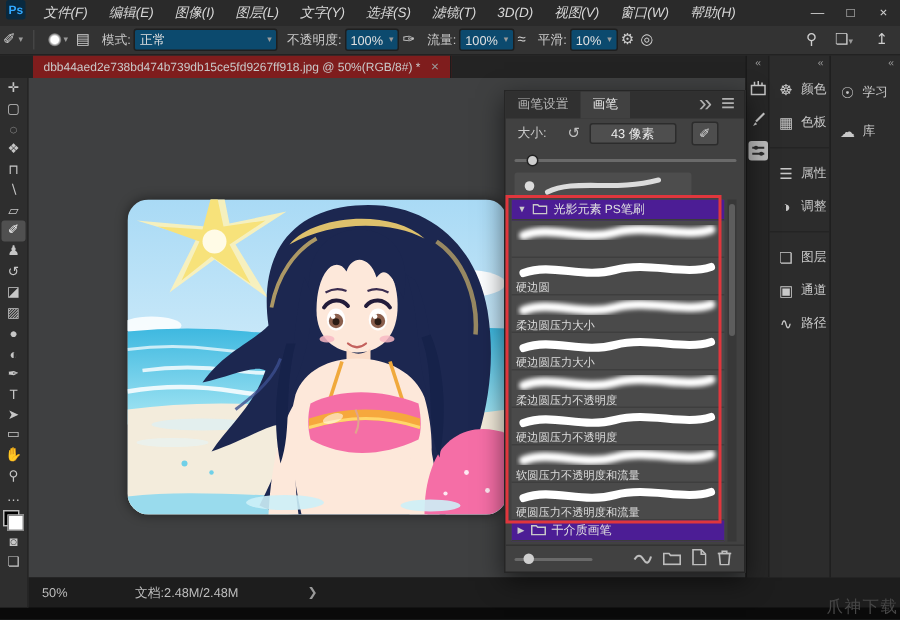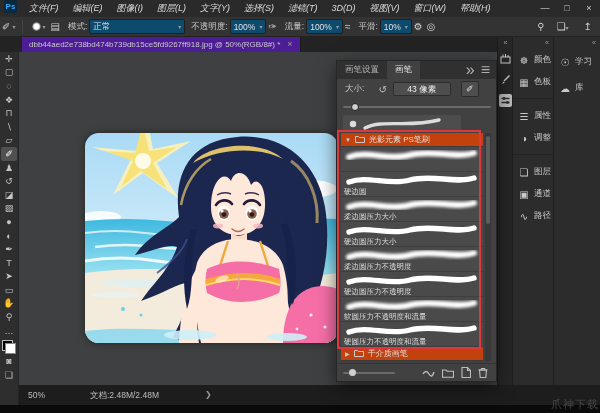--- a/index.html
+++ b/index.html
@@ -23,21 +23,21 @@
   .ob-caret{font-size:6px;color:#9a9a9a;margin-right:3px;}
   .ob-label{margin:0 2px 0 6px;white-space:nowrap;}
   .ob-field{background:#0c4a6e;border:1px solid #1f1f1f;border-radius:2px;height:13px;
             display:flex;align-items:center;padding:0 3px;color:#e0e0e0;white-space:nowrap;}
   .ob-field .ob-caret{margin-left:4px;margin-right:0;}
   .ob-dab{width:9px;height:9px;border-radius:50%;background:radial-gradient(circle,#fff 0%,#fff 40%,rgba(255,255,255,0) 75%);margin:0 1px 0 5px;}
   .ob-sep{width:1px;height:13px;background:#454545;margin:0 4px;}
   #ob-right{margin-left:auto;display:flex;align-items:center;margin-right:6px;gap:8px;}
   
   #tab-bar{position:absolute;left:0;top:36px;width:497px;height:16px;background:#232323;z-index:5;}
-  #doc-tab{position:absolute;left:22px;top:0;height:16px;background:#4c1d95;display:flex;
+  #doc-tab{position:absolute;left:22px;top:0;height:16px;background:#7f1d1d;display:flex;
            align-items:center;padding:0 7px;font-size:8px;color:#c9c9c9;border-right:1px solid #1c1c1c;justify-content:space-between;}
   #doc-tab .close{margin-left:7px;color:#9a9a9a;font-size:9px;}
   
   #toolbar{position:absolute;left:0;top:52px;width:18px;height:353px;background:#2e2e2e;z-index:15;
            display:flex;flex-direction:column;align-items:center;border-right:1px solid #252525;}
   .tool{width:16px;height:13.6px;display:flex;align-items:center;justify-content:center;
         font-size:9px;color:#c6c6c6;border-radius:2px;}
   .tool.selected{background:#505050;color:#ffffff;}
   #tb-swatches{position:relative;width:14px;height:14px;margin-top:3px;}
   #fg-swatch{position:absolute;left:0;top:0;width:9px;height:9px;background:#000;border:1px solid #bbb;}
@@ -82,21 +82,21 @@
   #bp-size-value{margin-left:6px;background:#4e4e4e;border:1px solid #2c2c2c;border-radius:2px;
                  height:12px;line-height:12px;padding:0 6px;color:#eee;min-width:44px;text-align:center;}
   #bp-pen-btn{margin-left:10px;width:16px;height:14px;background:#4e4e4e;border:1px solid #2c2c2c;border-radius:2px;
               display:flex;align-items:center;justify-content:center;font-size:9px;color:#ddd;}
   #bp-slider{position:absolute;left:6px;top:42px;width:148px;height:8px;}
   #bp-slider .track{position:absolute;left:0;top:3px;width:100%;height:2px;background:#6a6a6a;border-radius:1px;}
   #bp-slider .knob{position:absolute;left:8px;top:0;width:8px;height:8px;background:#cfcfcf;border-radius:50%;border:1px solid #222;box-sizing:border-box;}
   #bp-preview{position:absolute;left:6px;top:54px;width:118px;height:17px;background:#4d4d4d;border-radius:2px;
               display:flex;align-items:center;}
   #bp-list{position:absolute;left:4px;top:72px;width:142px;height:228px;background:#4a4a4a;overflow:hidden;}
-  .bp-group{height:13px;background:#c2410c;border-bottom:1px solid #3c3c3c;display:flex;align-items:center;
+  .bp-group{height:13px;background:#4c1d95;border-bottom:1px solid #3c3c3c;display:flex;align-items:center;
             gap:4px;padding-left:4px;font-size:8px;color:#e0e0e0;}
   .bp-group .tri{font-size:6px;color:#c9c9c9;}
   .brush-item{height:25px;border-bottom:1px solid #3e3e3e;box-sizing:border-box;padding:1px 0 0 3px;}
   .brush-item .stroke{height:14px;}
   .brush-item .blabel{font-size:7.5px;color:#dedede;line-height:9px;white-space:nowrap;overflow:hidden;}
   #bp-scrollbar{position:absolute;left:148px;top:72px;width:6px;height:228px;background:#383838;}
   #bp-scroll-thumb{position:absolute;left:1px;top:3px;width:4px;height:88px;background:#5d5d5d;border-radius:2px;}
   #bp-footer{position:absolute;left:0;top:302px;width:100%;height:18px;border-top:1px solid #333;
              display:flex;align-items:center;}
   #bp-footer .ftrack{margin-left:6px;width:52px;height:2px;background:#6a6a6a;border-radius:1px;position:relative;}

